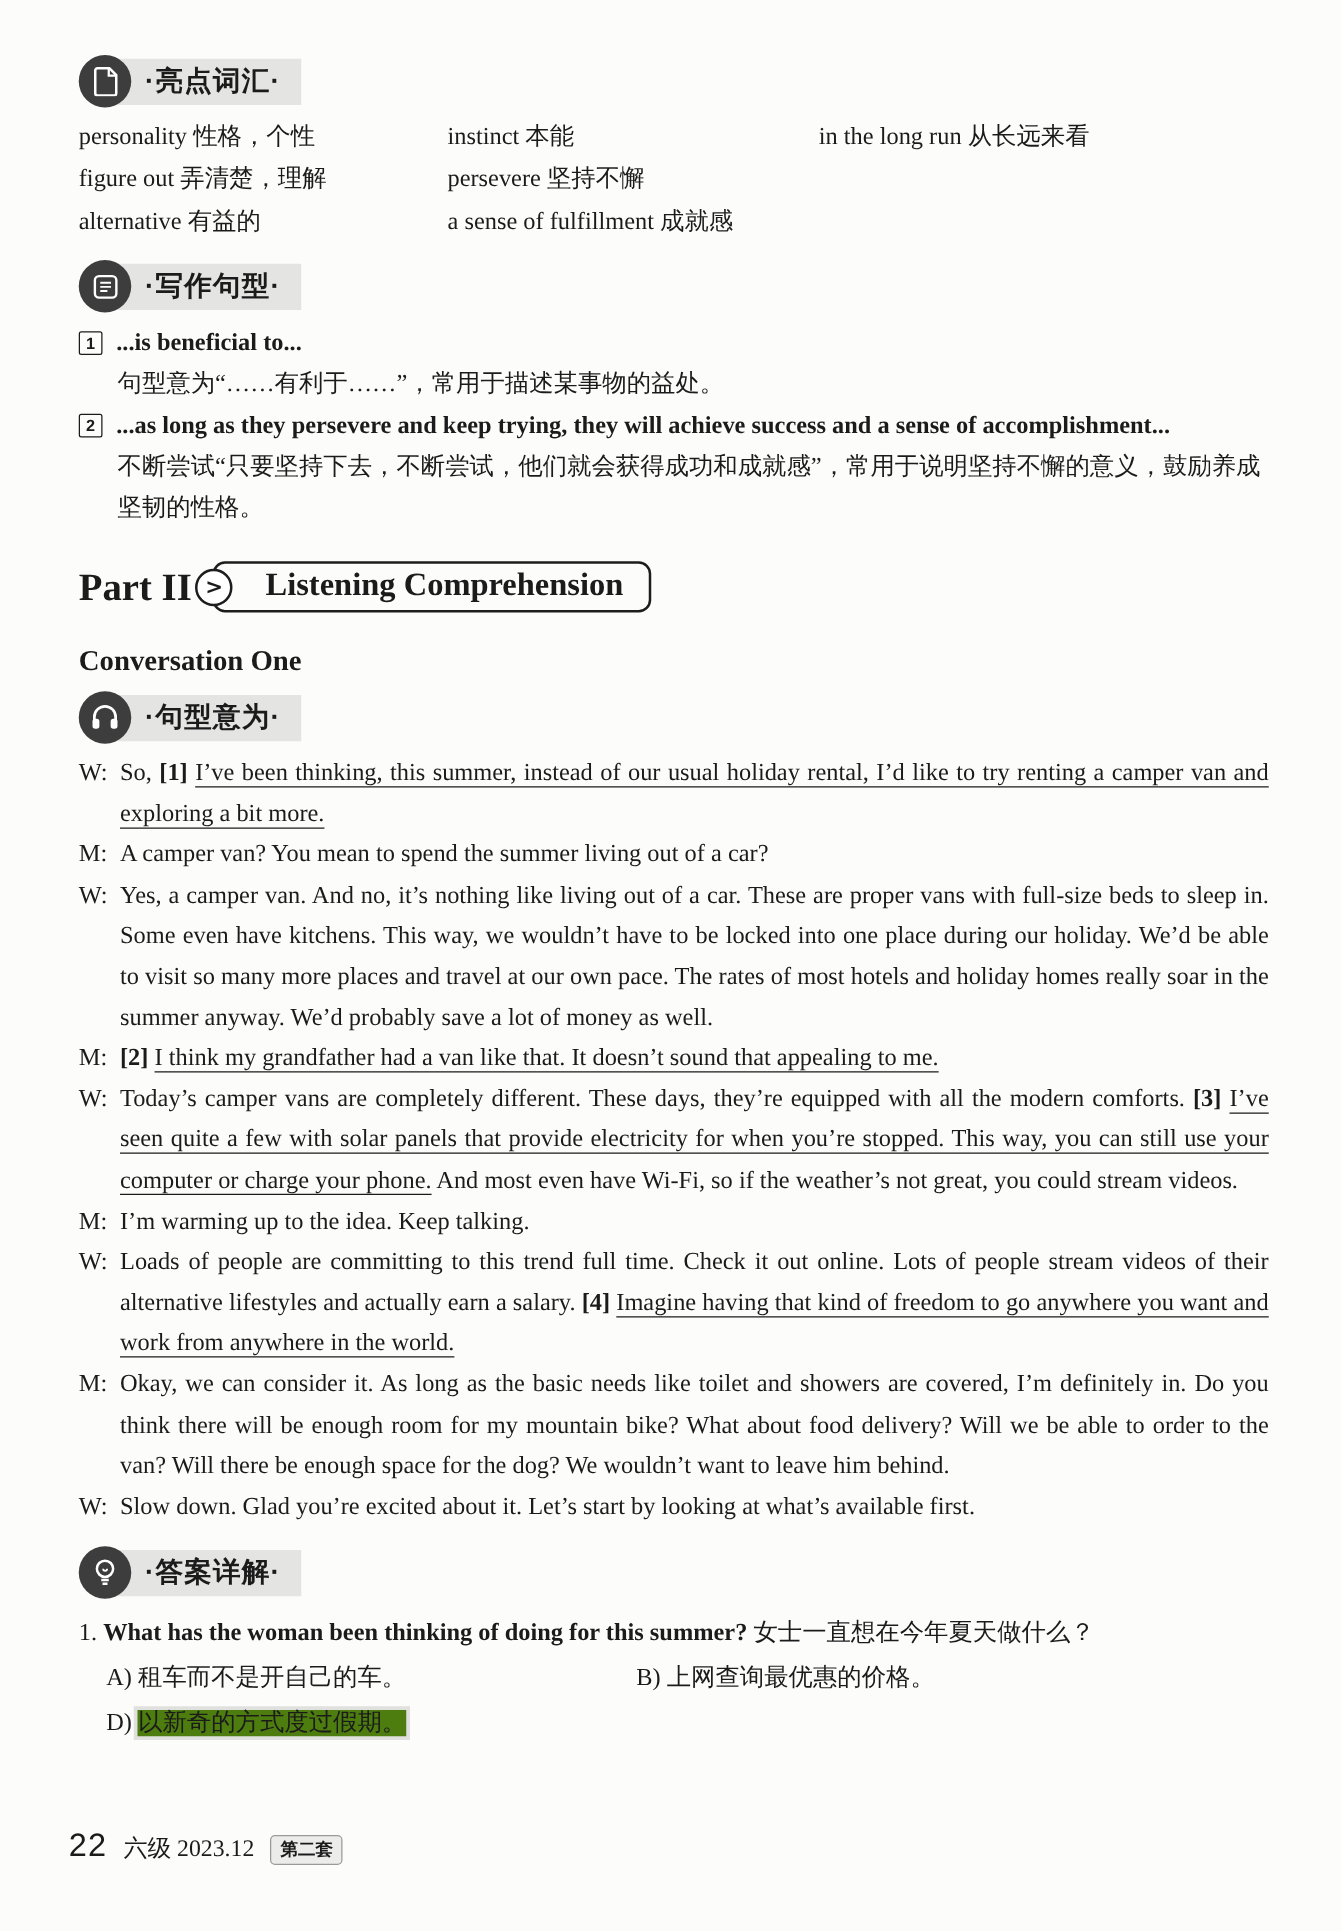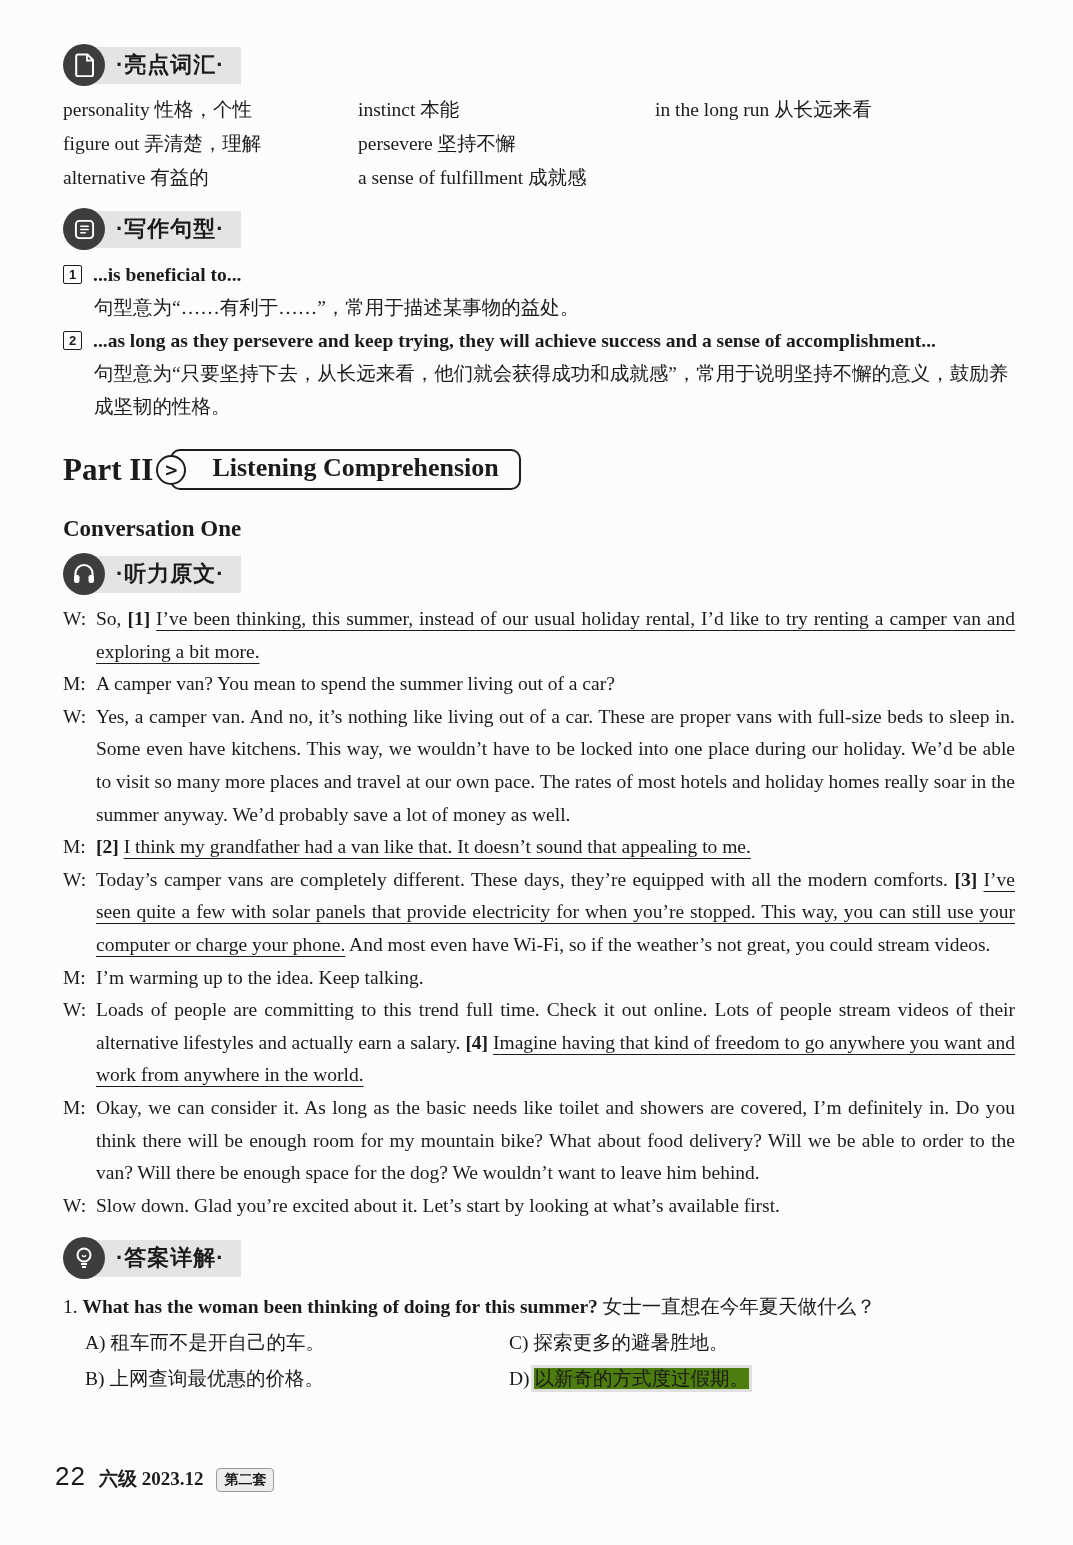--- a/index.html
+++ b/index.html
@@ -74,21 +74,21 @@
   .options-grid {
     display: grid; grid-template-columns: 424px 1fr;
     padding-left: 22px; margin-top: 3px; row-gap: 3px;
     font-size: 19.5px; line-height: 33px;
   }
   .opt-text.hl { background: #4d7c0f; box-shadow: 0 0 0 3px #e0e0df; }
 
   
   .footer { position: absolute; left: 55px; bottom: 53px; display: flex; align-items: flex-end; gap: 13px; }
   .page-num { font-size: 26px; font-family: "Liberation Sans", sans-serif; letter-spacing: 1px; }
-  .exam-label { font-size: 19px; font-weight: bold; }
+  .exam-label { font-size: 19px; font-weight: normal; }
   .set-badge {
     background: #ececeb; border: 1px solid #9a9a9a; border-radius: 4px;
     font-size: 14px; font-weight: bold; padding: 2px 7px;
     font-family: "Liberation Sans", sans-serif;
   }
 </style>
 </head>
 <body>
 
 <div class="content">
@@ -133,21 +133,21 @@
           <span class="num-box">1</span>
           <span class="pattern-text">...is beneficial to...</span>
         </div>
         <div class="pattern-explain">句型意为“……有利于……”，常用于描述某事物的益处。</div>
       </div>
       <div class="pattern-item">
         <div class="pattern-head">
           <span class="num-box">2</span>
           <span class="pattern-text">...as long as they persevere and keep trying, they will achieve success and a sense of accomplishment...</span>
         </div>
-        <div class="pattern-explain">句型意为“只要坚持下去，从长远来看，他们就会获得成功和成就感”，常用于说明坚持不懈的意义，鼓励养成坚韧的性格。</div>
+        <div class="pattern-explain">不断尝试“只要坚持下去，不断尝试，他们就会获得成功和成就感”，常用于说明坚持不懈的意义，鼓励养成坚韧的性格。</div>
       </div>
     </div>
 
   <div class="part-header">
     <span class="part-label">Part II</span>
     <span class="lc-box">
       <span class="lc-circle">&gt;</span>
       <span class="lc-title">Listening Comprehension</span>
     </span>
   </div>
@@ -155,21 +155,21 @@
   <div class="conv-heading">Conversation One</div>
 
   <div class="sec-header">
     <span class="icon-circle">
       <svg width="24" height="22" viewBox="0 0 24 22" aria-hidden="true">
         <path d="M3.5 14 v-3.5 a8.5 8.5 0 0 1 17 0 V14" fill="none" stroke="#fff" stroke-width="2.2"></path>
         <rect x="2" y="12" width="5.5" height="8" rx="2.2" fill="#fff"></rect>
         <rect x="16.5" y="12" width="5.5" height="8" rx="2.2" fill="#fff"></rect>
       </svg>
     </span>
-    <span class="pill">·听力原文·</span>
+    <span class="pill">·句型意为·</span>
   </div>
   <div class="transcript">
       <div class="turn">
         <span class="speaker">W:</span>
         <div class="turn-text"><span class="seg-p">So, </span><span class="seg-b">[1] </span><span class="seg-u">I’ve been thinking, this summer, instead of our usual holiday rental, I’d like to try renting a camper van and exploring a bit more.</span></div>
       </div>
       <div class="turn">
         <span class="speaker">M:</span>
         <div class="turn-text"><span class="seg-p">A camper van? You mean to spend the summer living out of a car?</span></div>
       </div>
@@ -214,21 +214,20 @@
     <span class="pill">·答案详解·</span>
   </div>
 
   <div class="question">
     <span>1.</span>
     <span class="q-en">What has the woman been thinking of doing for this summer?</span>
     <span>女士一直想在今年夏天做什么？</span>
   </div>
   <div class="options-grid">
       <div class="option"><span class="opt-label">A) </span><span class="opt-text">租车而不是开自己的车。</span></div>
-      <div class="option"><span class="opt-label">C) </span><span class="opt-text">探索更多的避暑胜地。</span></div>
       <div class="option"><span class="opt-label">B) </span><span class="opt-text">上网查询最优惠的价格。</span></div>
       <div class="option"><span class="opt-label">D) </span><span class="opt-text hl">以新奇的方式度过假期。</span></div>
     </div>
 
 </div>
 
 <div class="footer">
   <span class="page-num">22</span>
   <span class="exam-label">六级 2023.12</span>
   <span class="set-badge">第二套</span>

